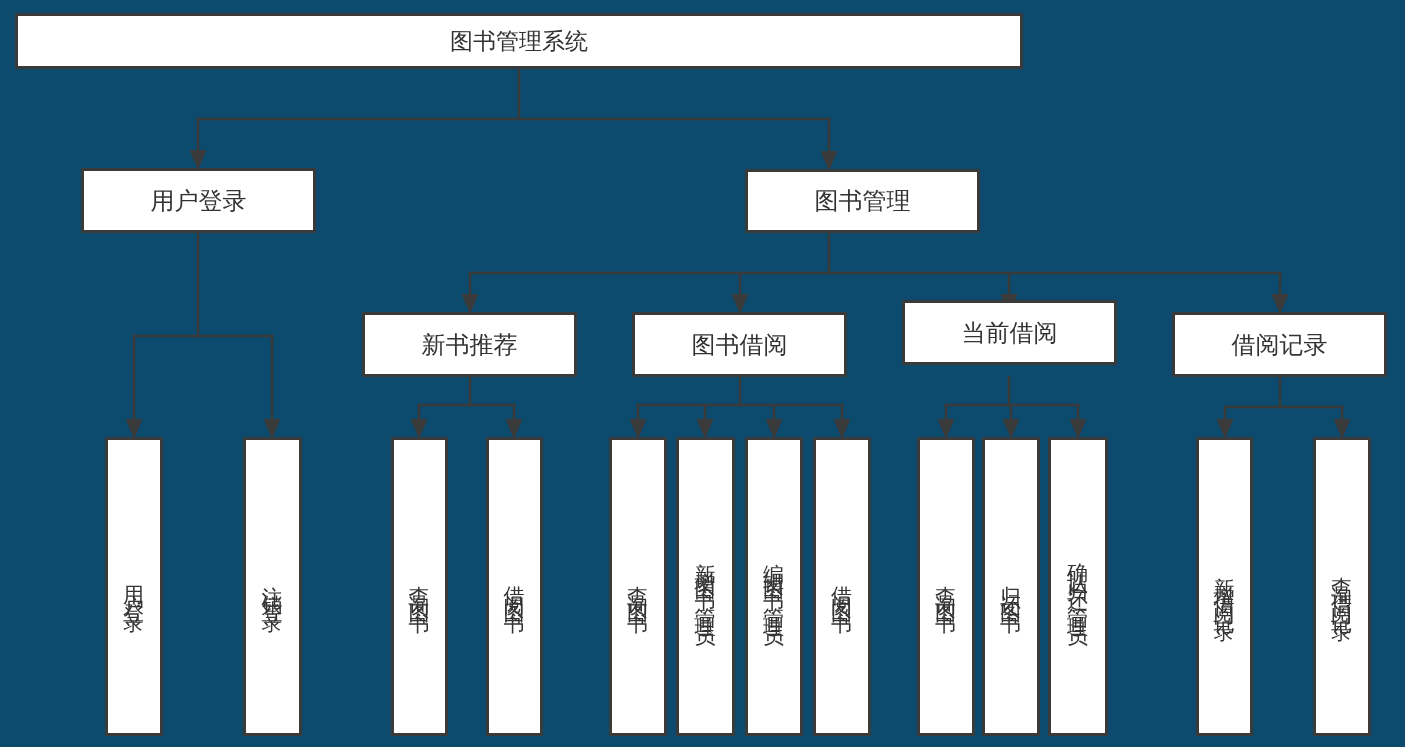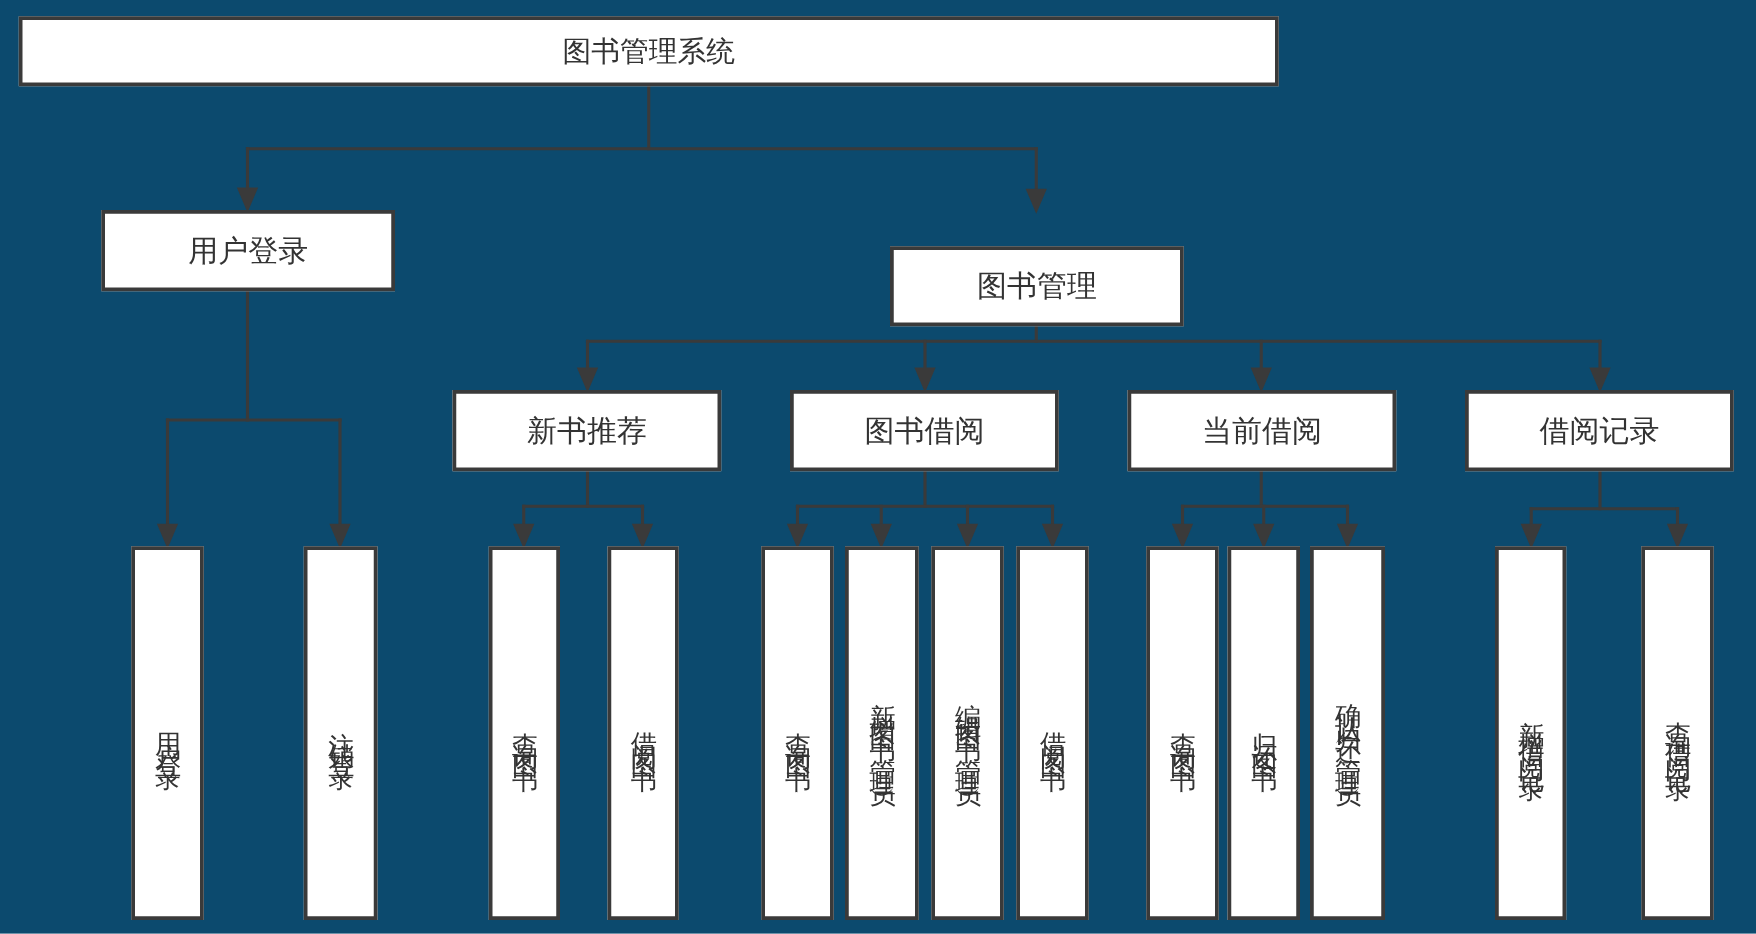--- a/index.html
+++ b/index.html
@@ -129,25 +129,25 @@
       <polygon points="1002.5,419 1019.5,419 1011,439"></polygon>
       <polygon points="1069.5,419 1086.5,419 1078,439"></polygon>
       <polygon points="1216.5,419 1233.5,419 1225,439"></polygon>
       <polygon points="1333.5,419 1350.5,419 1342,439"></polygon>
     </g>
   </svg>
 
   <div class="node root" style="left:15px; top:13px; width:1008px; height:56px;">图书管理系统</div>
 
   <div class="node" style="left:81px; top:168px; width:235px; height:65px;">用户登录</div>
-  <div class="node" style="left:712px; top:169px; width:235px; height:64px;margin-top:28px;">图书管理</div>
+  <div class="node" style="left:745px; top:169px; width:235px; height:64px;">图书管理</div>
 
   <div class="node" style="left:362px; top:312px; width:215px; height:65px;">新书推荐</div>
   <div class="node" style="left:632px; top:312px; width:215px; height:65px;">图书借阅</div>
-  <div class="node" style="left:902px; top:312px; width:215px; height:65px;font-family:Liberation Serif, serif;">当前借阅</div>
+  <div class="node" style="left:902px; top:300px; width:215px; height:65px;font-family:Liberation Serif, serif;">当前借阅</div>
   <div class="node" style="left:1172px; top:312px; width:215px; height:65px;">借阅记录</div>
 
   <div class="leaf" style="left:105px; width:58px;">
     <span>用户登录</span>
   </div>
   <div class="leaf" style="left:243px; width:59px;">
     <span>注销登录</span>
   </div>
 
   <div class="leaf" style="left:391px; width:57px;">

